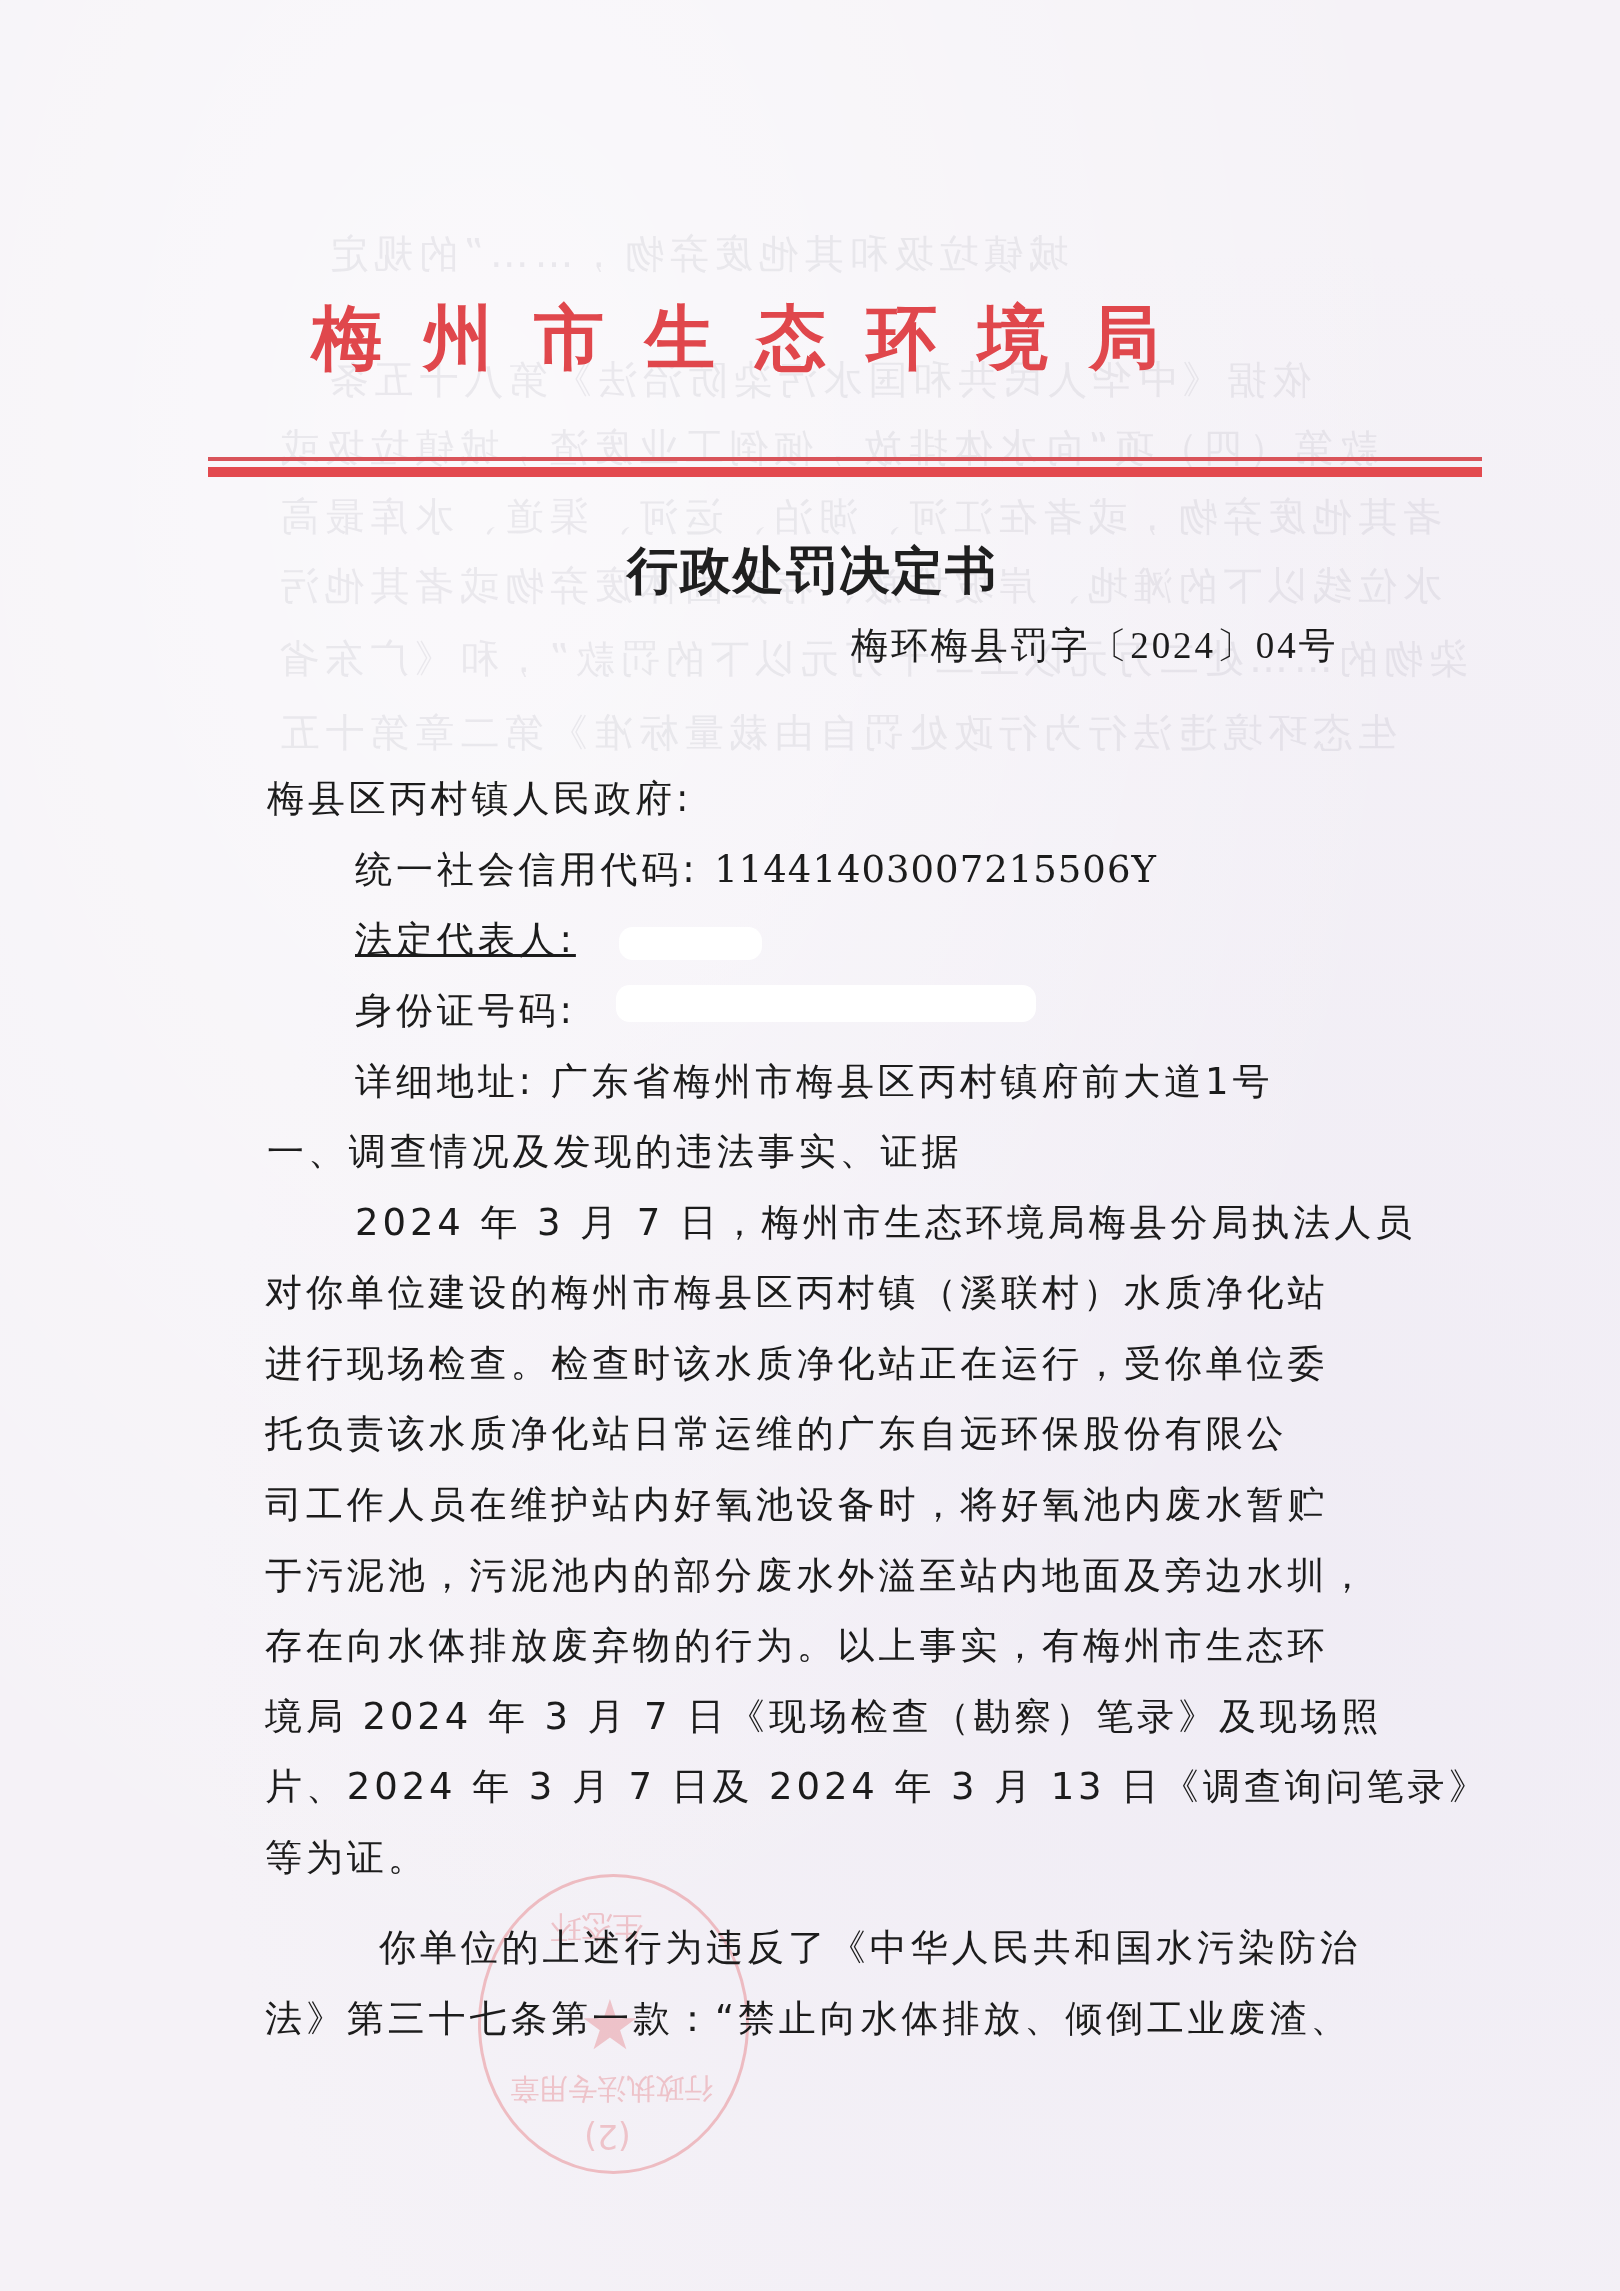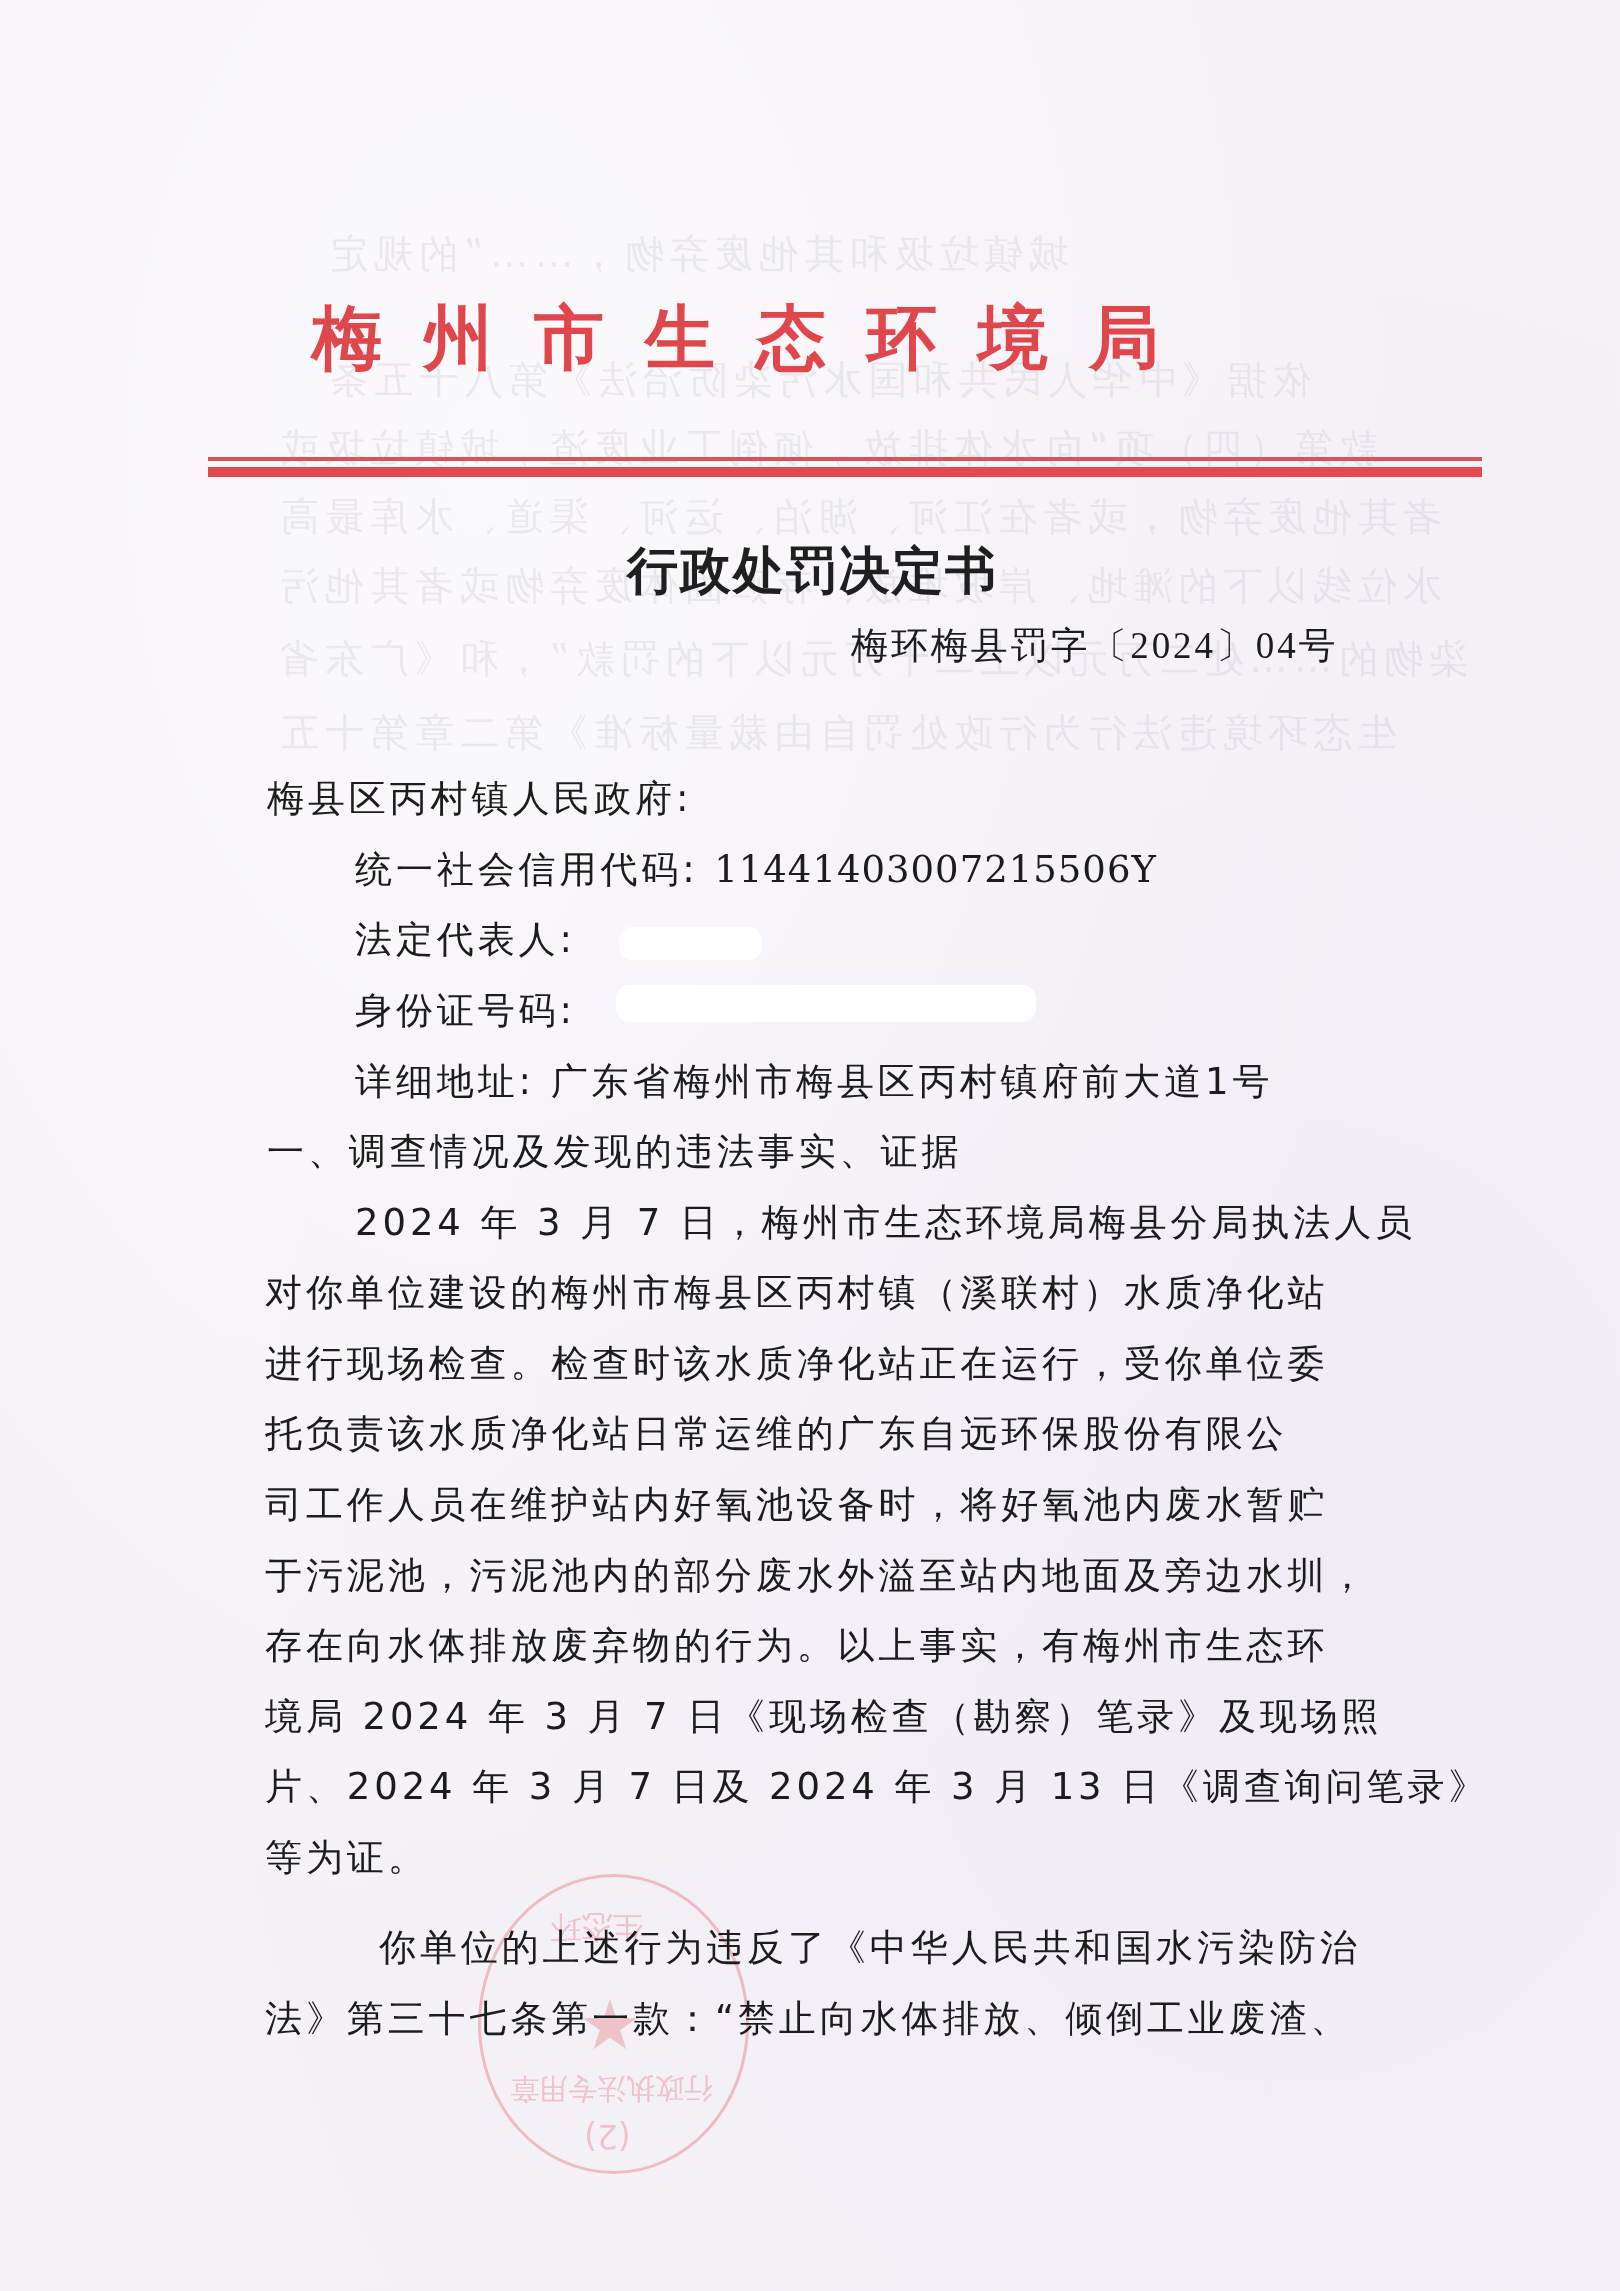--- a/index.html
+++ b/index.html
@@ -161,21 +161,21 @@
   <div class="doc-title">行政处罚决定书</div>
   <div class="doc-number">梅环梅县罚字〔2024〕04号</div>
 
   <div class="line" style="left:267px; top:774px;">梅县区丙村镇人民政府:</div>
 
   <div class="line" style="left:355px; top:845px;">
     <span>统一社会信用代码:</span>
     <span style="font-family:'DejaVu Serif',serif;letter-spacing:1px;">11441403007215506Y</span>
   </div>
 
-  <div class="line" style="left:355px; top:915px;">
+  <div class="line" style="left:355px; top:915px;text-decoration:underline;">
     <span>法定代表人:</span>
   </div>
   <div class="redact" style="left:619px; top:927px; width:143px; height:33px;"></div>
 
   <div class="line" style="left:355px; top:986px;">
     <span>身份证号码:</span>
   </div>
   <div class="redact" style="left:616px; top:985px; width:420px; height:37px;"></div>
 
   <div class="line" style="left:355px; top:1057px;">

